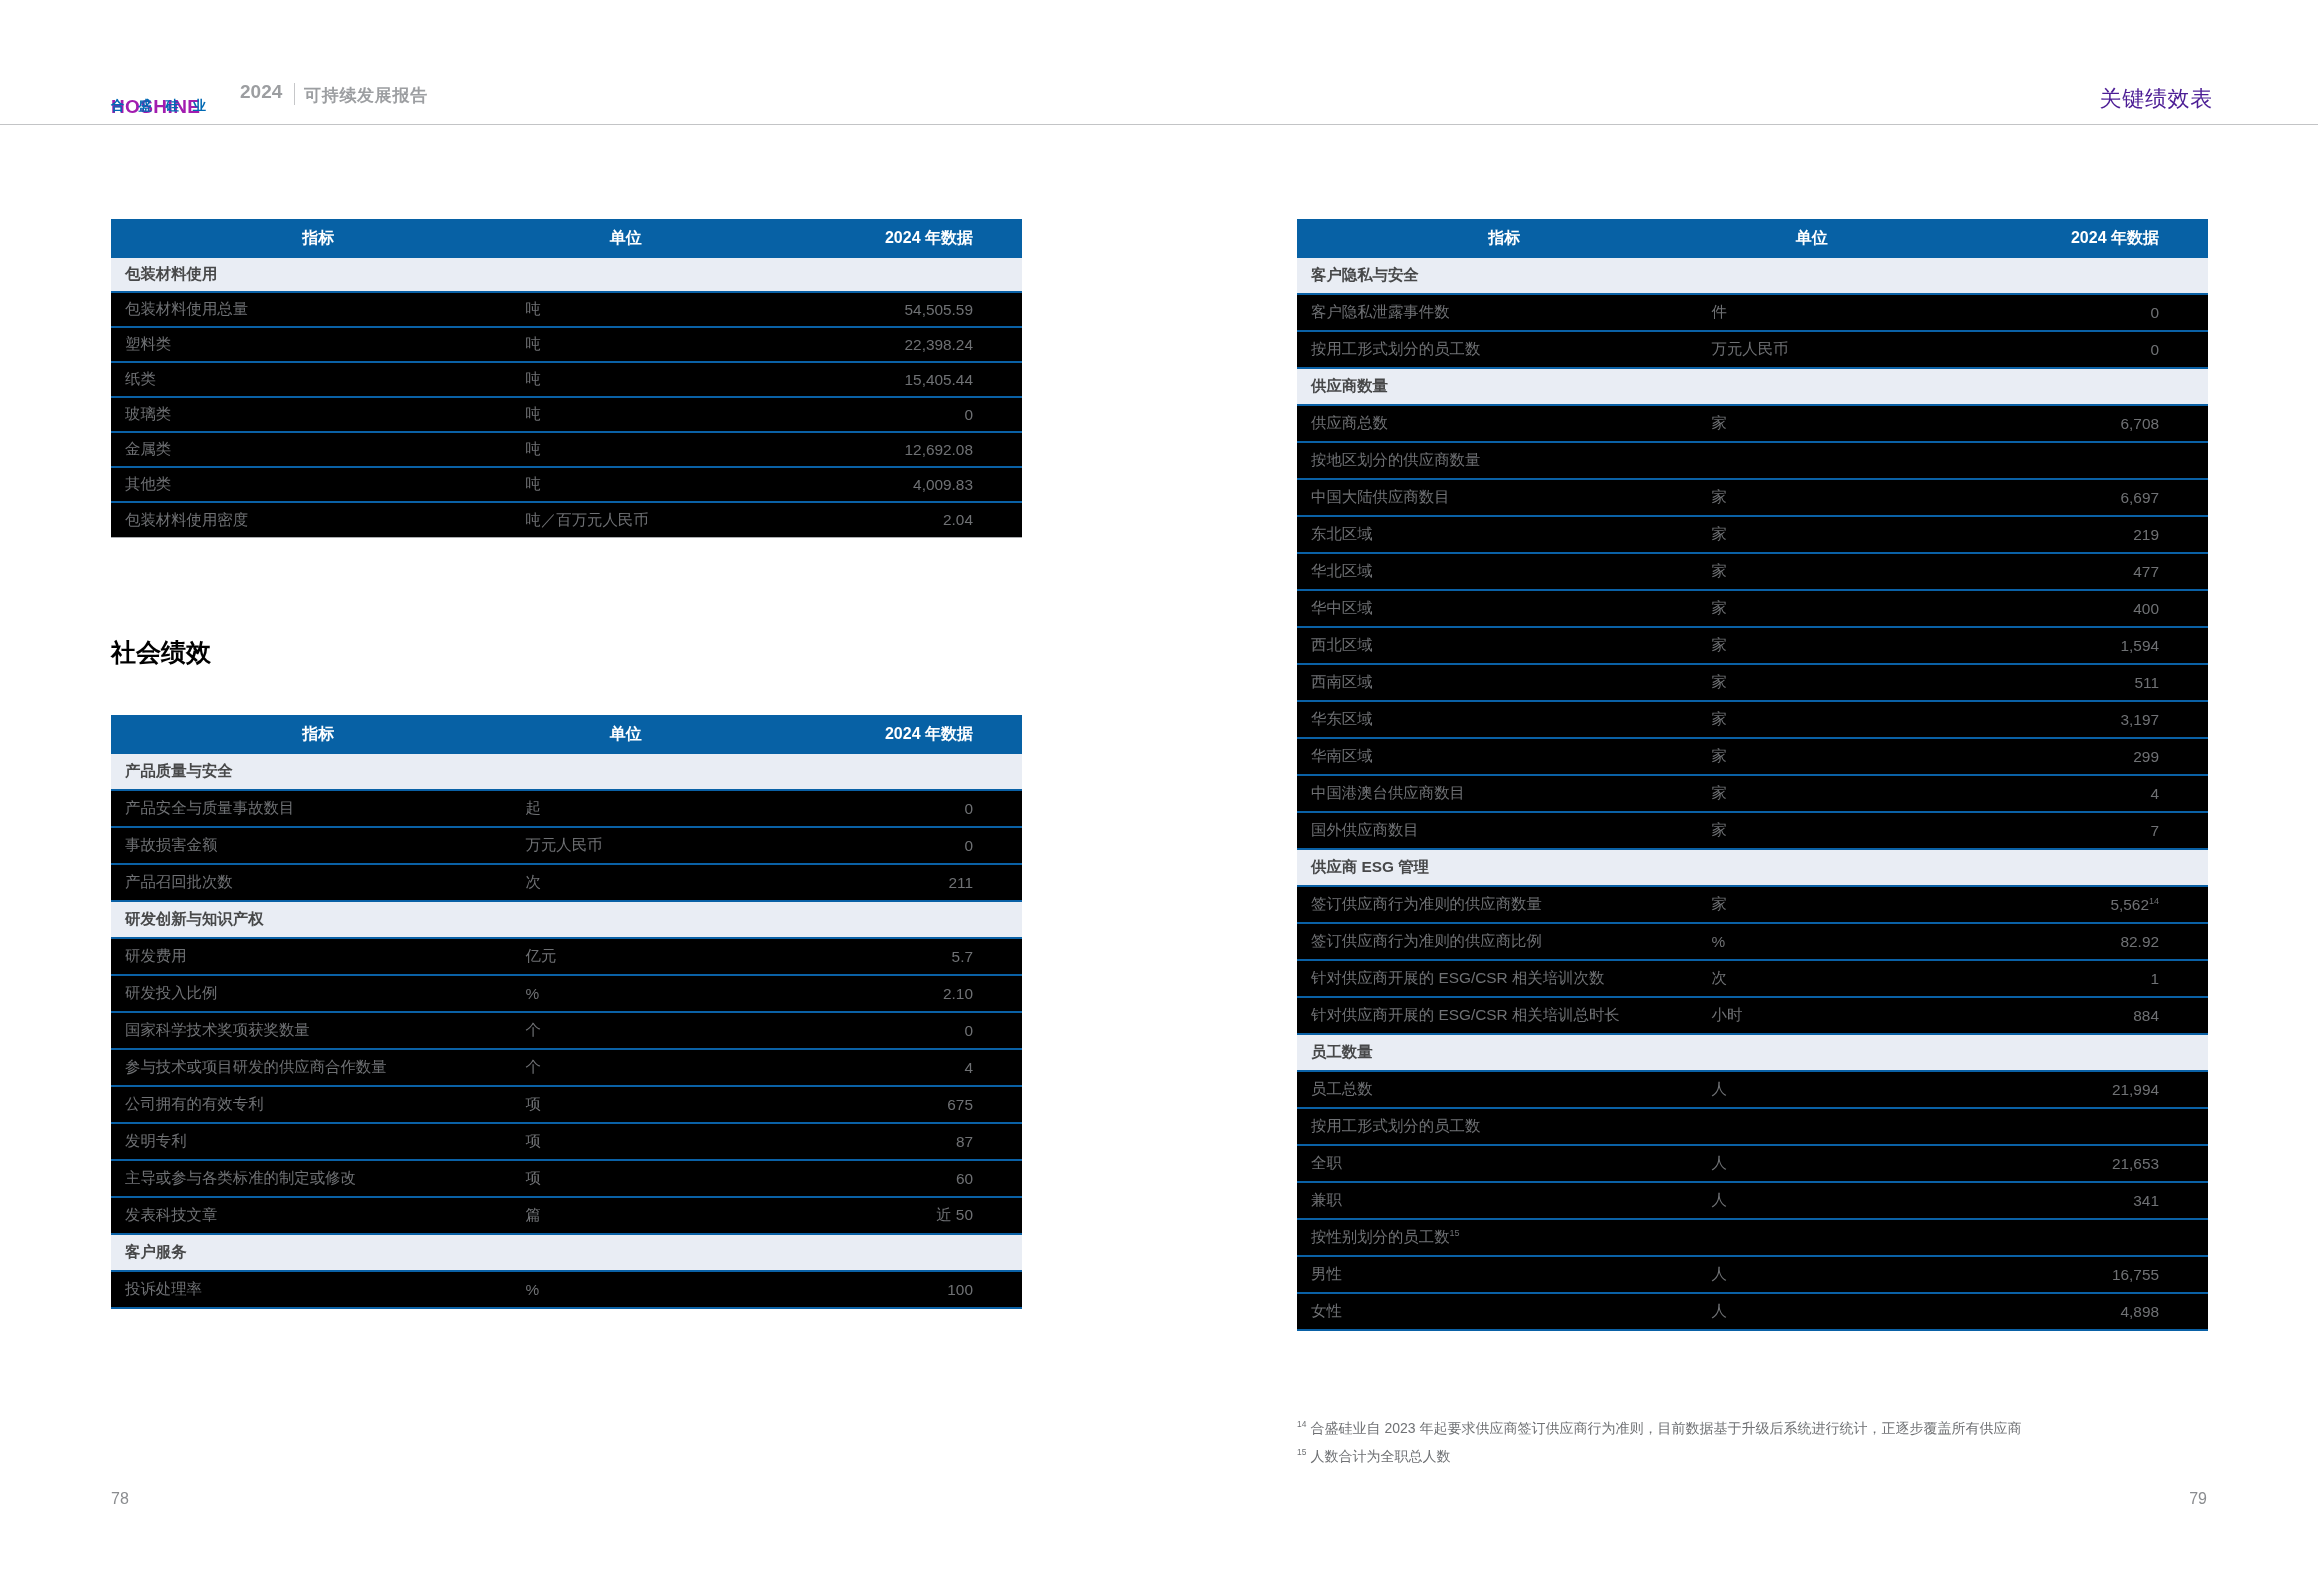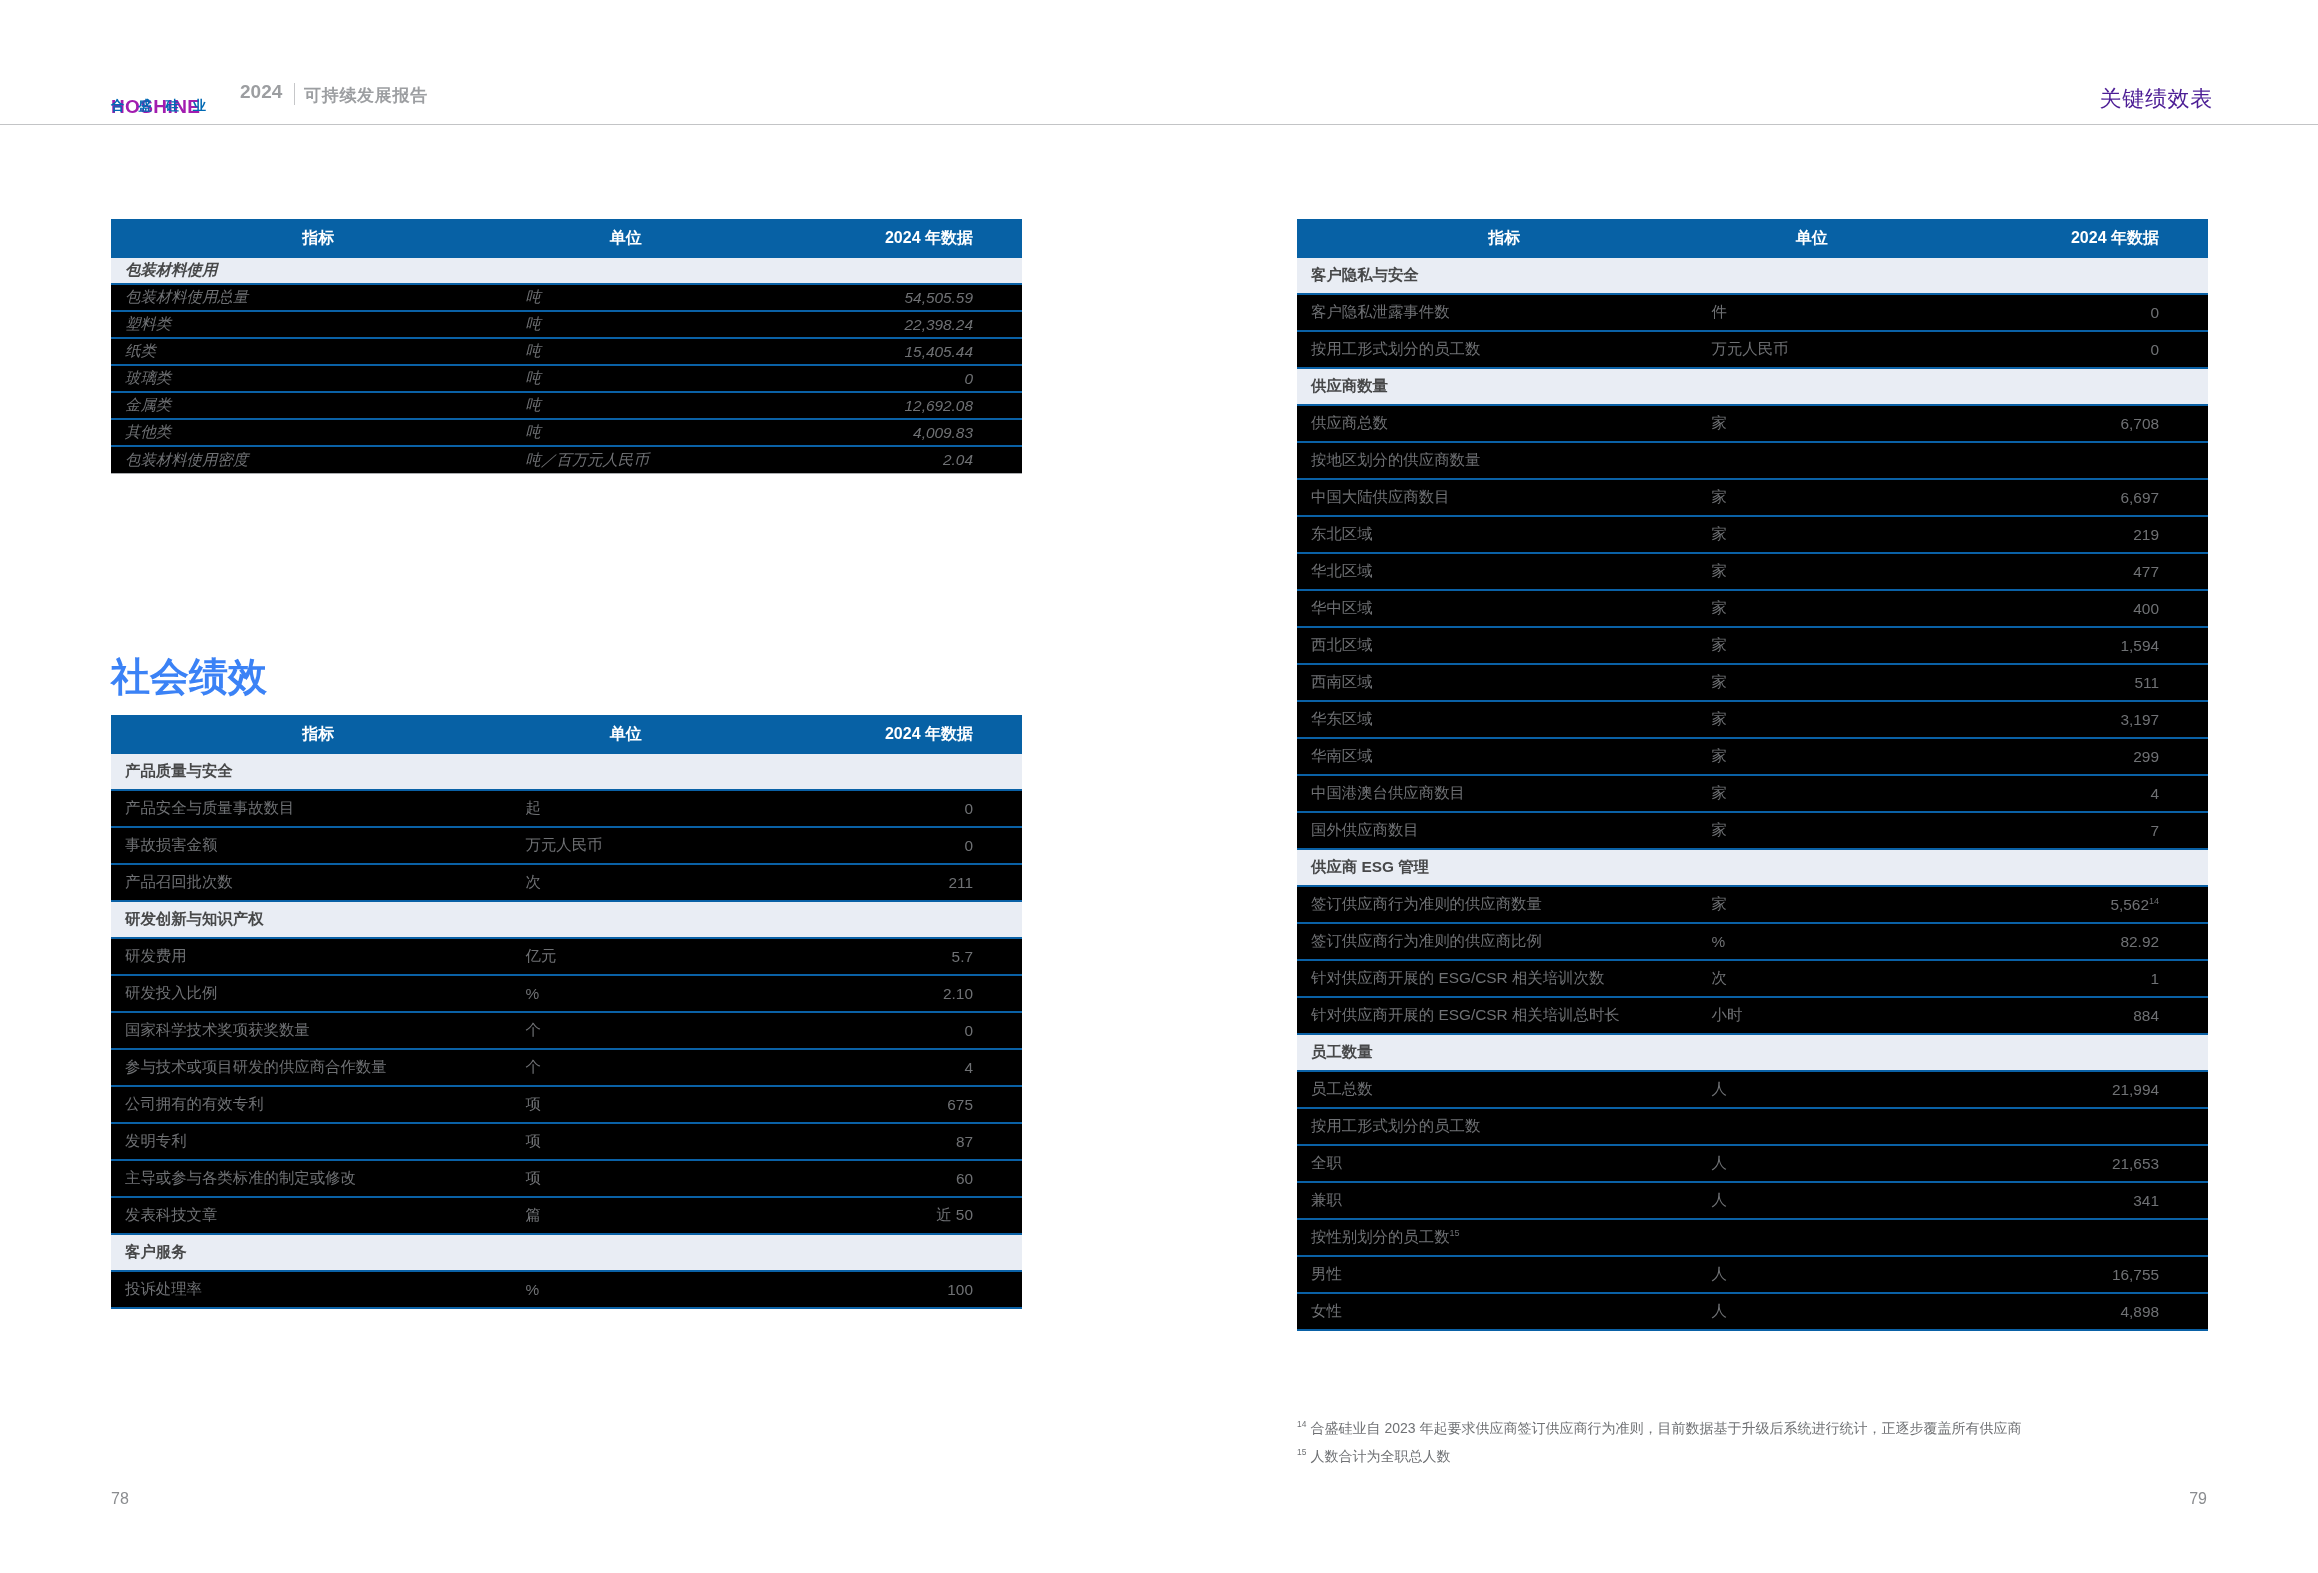--- a/index.html
+++ b/index.html
@@ -26,31 +26,31 @@
   }
   .tbl .thead .c1{text-align:center;}
   .tbl .thead .c2{text-align:center;}
   .tbl .thead .c3{text-align:right;padding-right:49px;}
   .row{
     display:grid;grid-template-columns:45.5% 22% 1fr;align-items:center;
     height:37px;box-sizing:border-box;
     border-bottom:2.1px solid #0a61a6;
     font-size:15.4px;color:#6f7174;background:#000000;
   }
-  .tbl--t1 .row{height:27px;font-style:italic;}
+  .tbl--t1 .row{height:35px;}
   .row .c1{padding-left:14px;}
   .row .c3{text-align:right;padding-right:49px;}
   .row--section{background:#e9edf4;font-weight:bold;color:#474849;}
   .row--section .c1,.row--sub .c1{grid-column:1 / -1;}
   .row--sub{background:#000000;color:#6f7174;}
   .row--last-gray{border-bottom:1.4px solid #aaacaf;}
   .row--last-blue{border-bottom:2.8px solid #0a61a6;}
   sup{font-size:9px;line-height:0;}
   
-  .social-title{position:absolute;left:111px;top:650px;font-size:39px;font-weight:bold;color:#3b82f6;}
+  .social-title{position:absolute;left:111px;top:636px;font-size:25px;font-weight:bold;color:#000000;}
   .footnotes{position:absolute;left:1297px;top:1414px;width:925px;font-size:14px;color:#6f7174;line-height:28px;}
   .footnote sup{font-size:8.4px;margin-right:4.2px;}
   .pageno{position:absolute;top:1490px;font-size:16px;color:#8a8c8f;}
   .pageno--left{left:111px;}
   .pageno--right{left:1297px;width:910px;text-align:right;}
 </style>
 </head>
 <body>
 
 <div>

